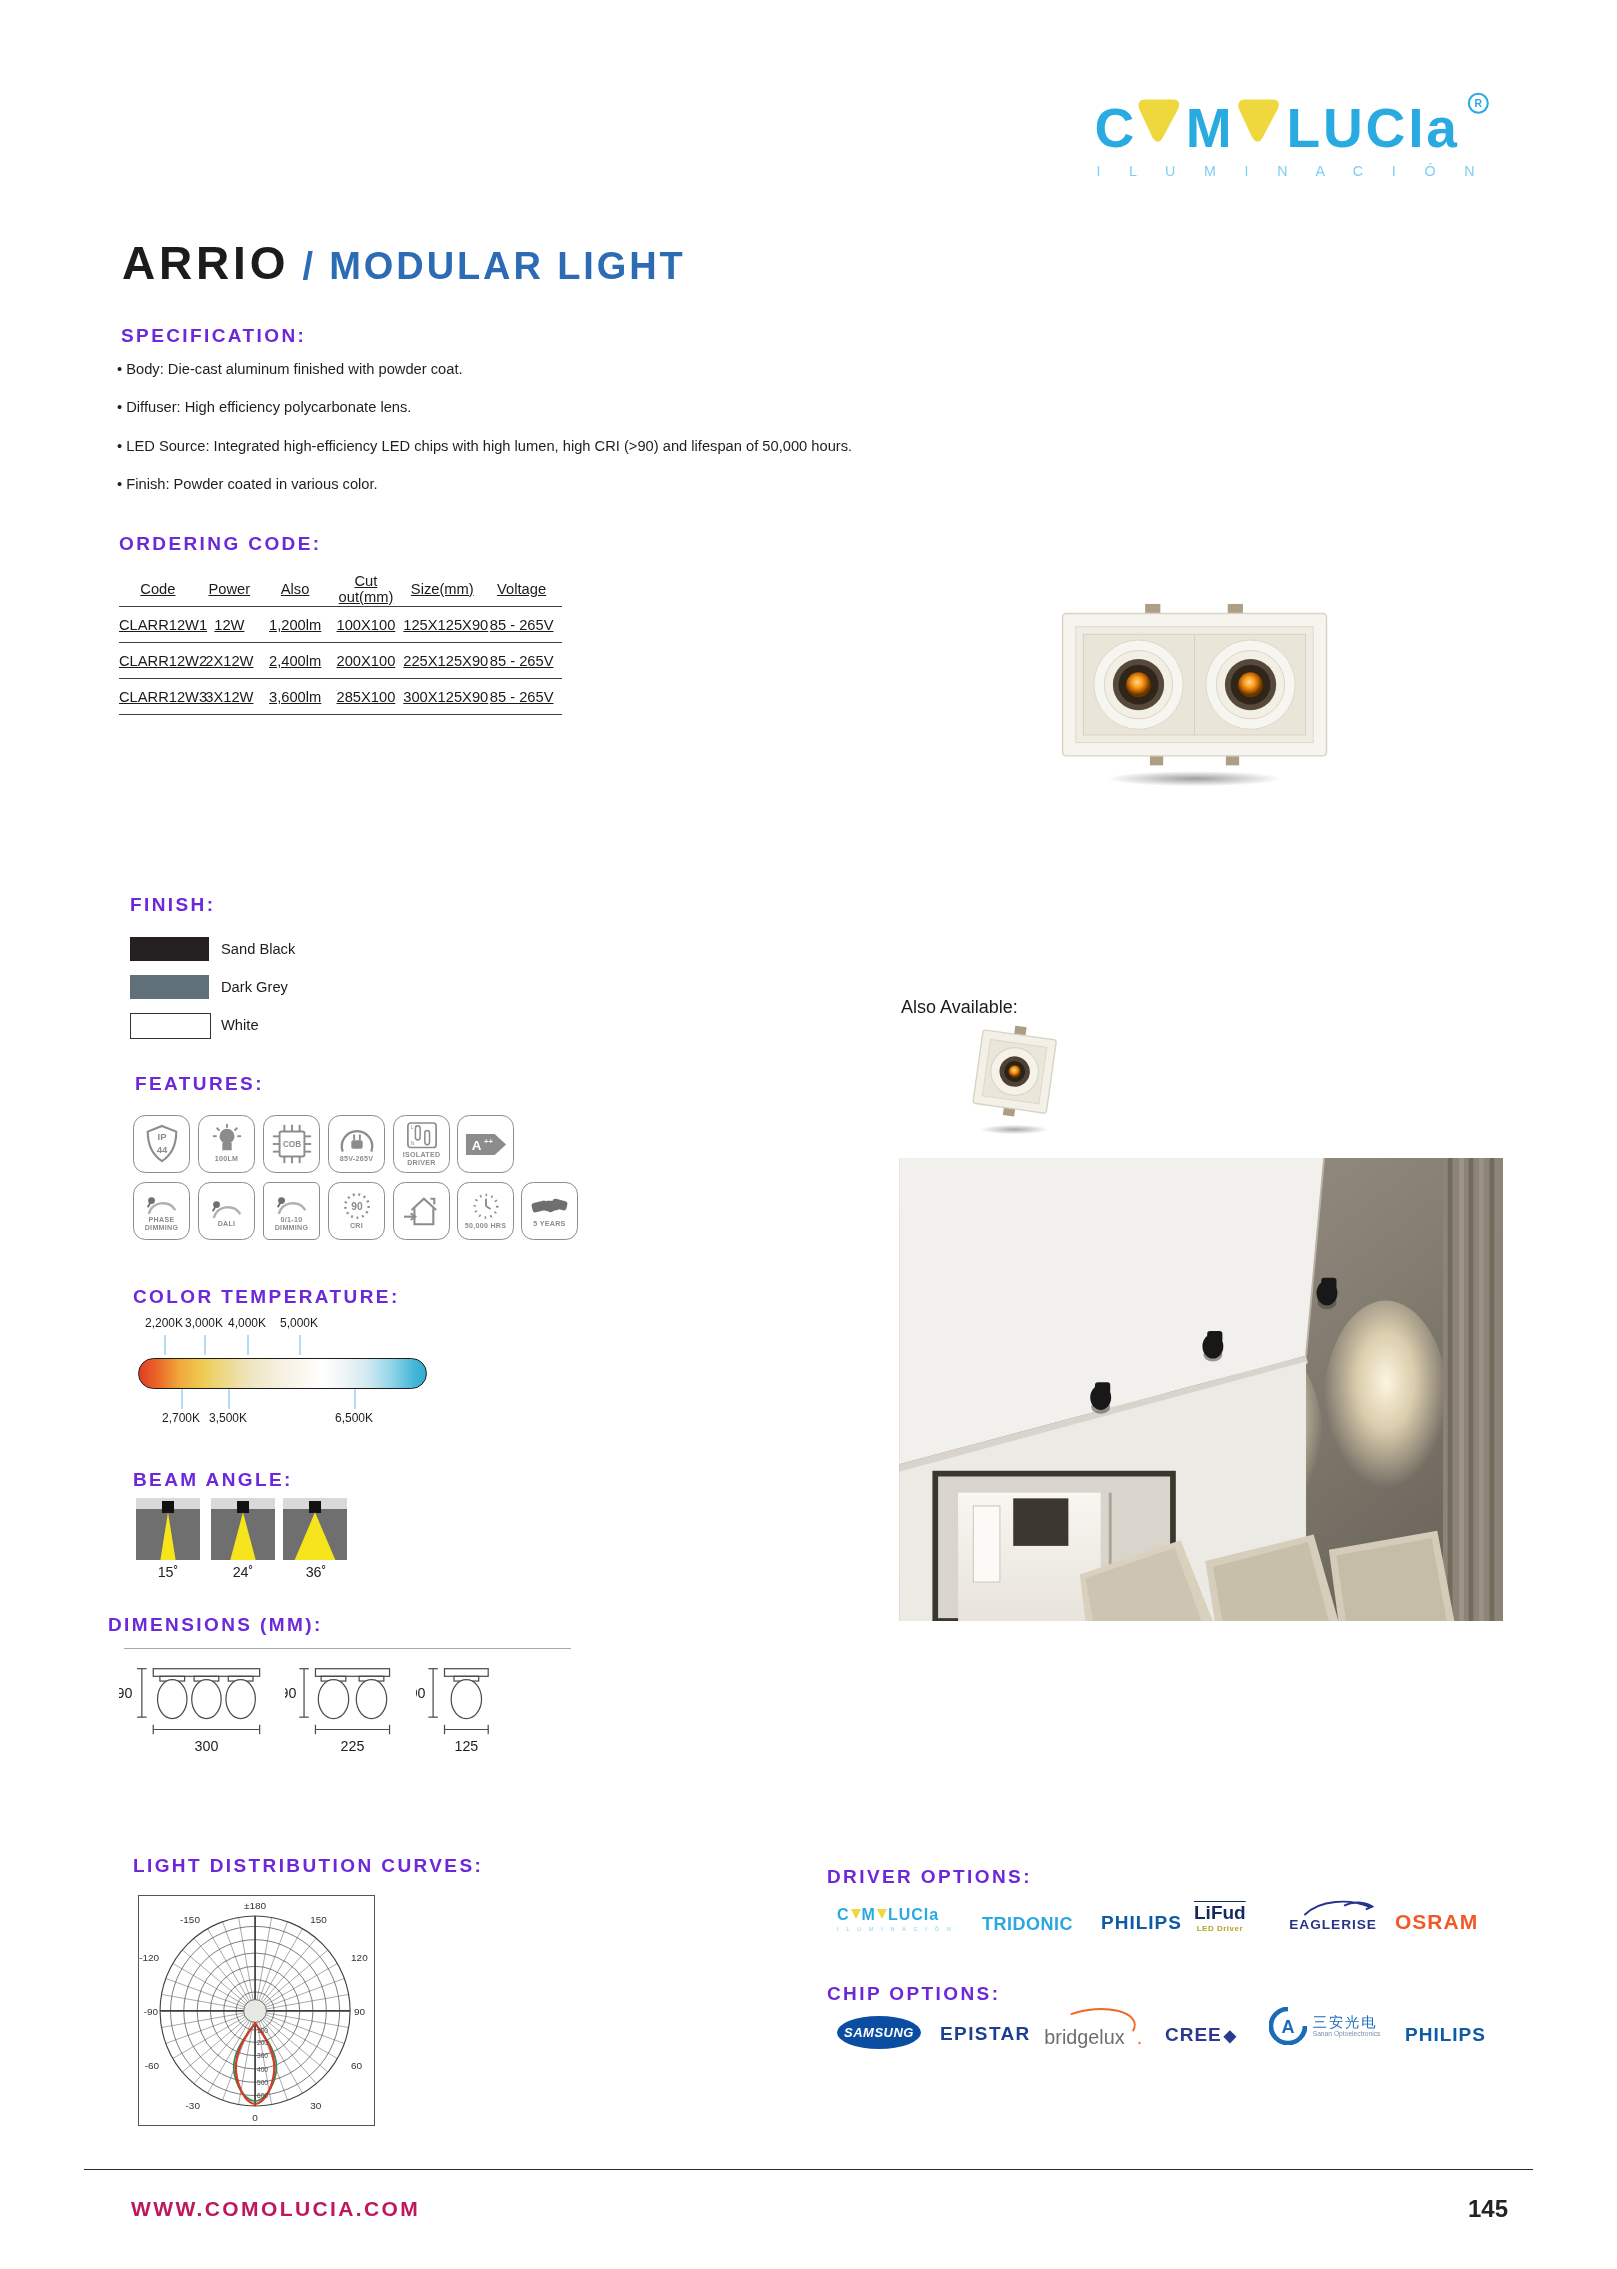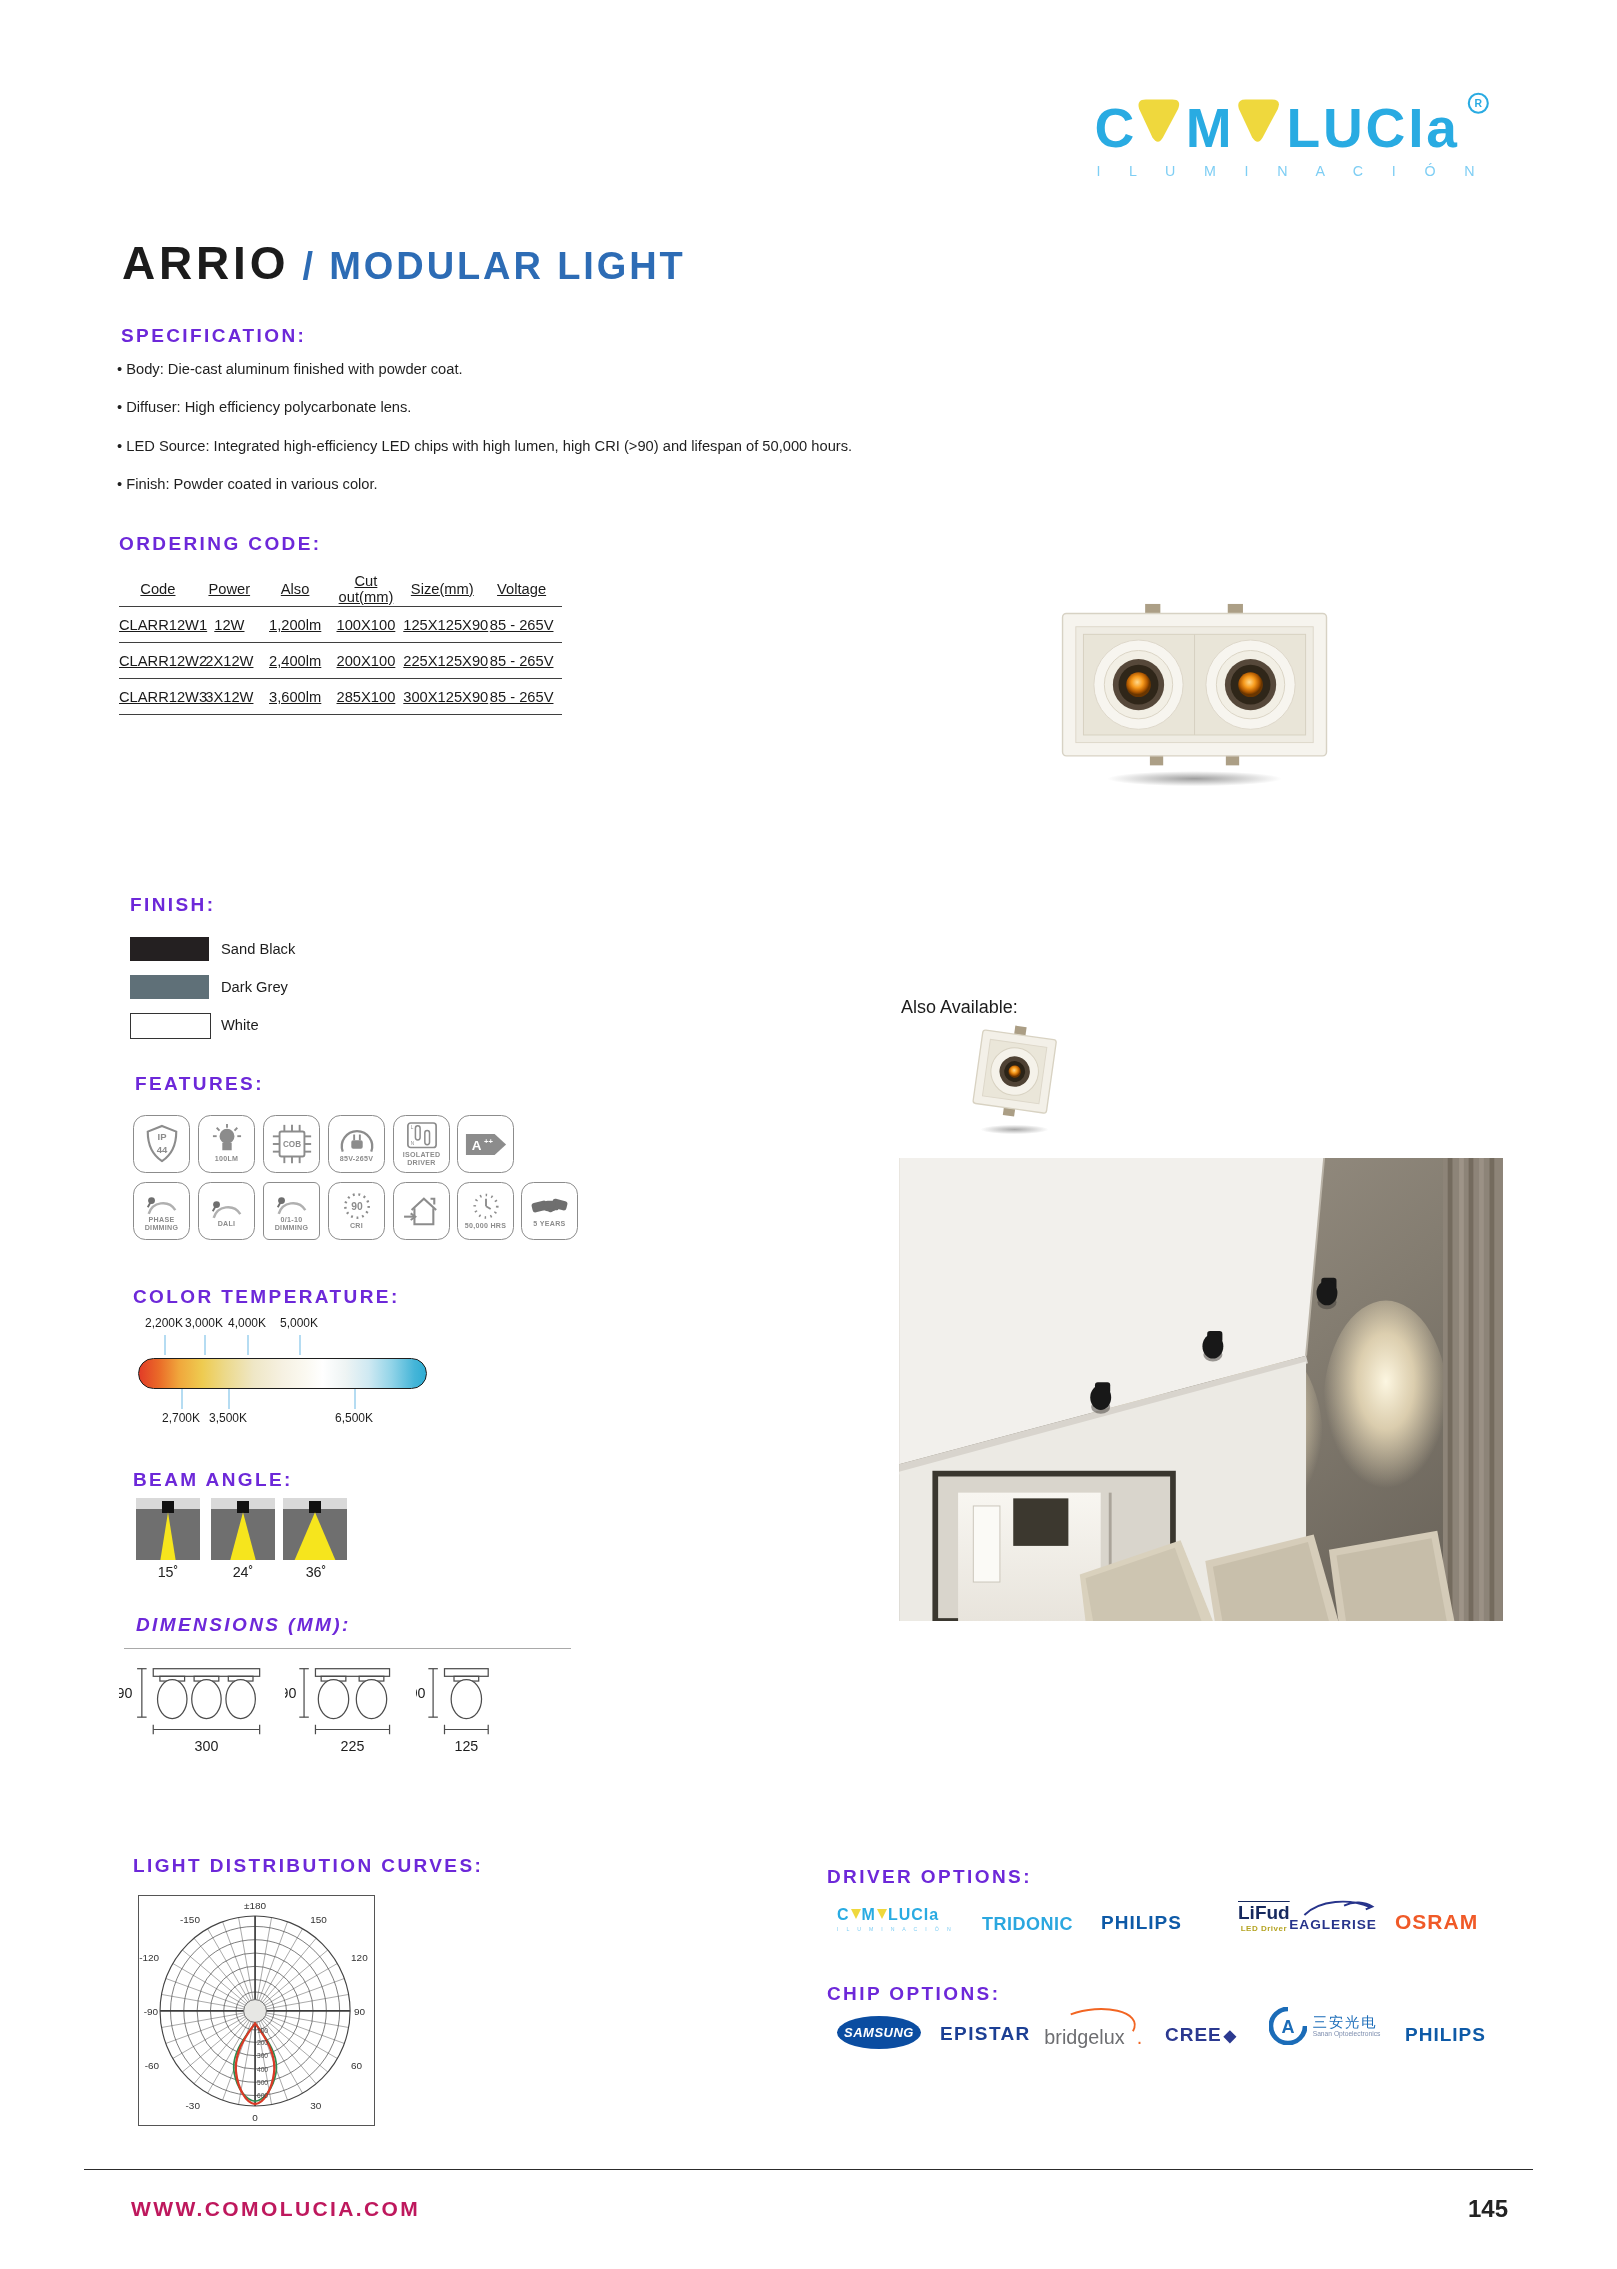--- a/index.html
+++ b/index.html
@@ -432,21 +432,21 @@
 </div>
 <div class="beam" style="left:283px;top:1498px;">
   <div class="strip"></div>
     <div class="fixture"></div>
   <div class="cone" style="clip-path:polygon(50% 0,18% 100%,82% 100%);"></div>
 </div>
 <div class="abs beamlab" style="left:168px;top:1564px;">15˚</div>
 <div class="abs beamlab" style="left:243px;top:1564px;">24˚</div>
 <div class="abs beamlab" style="left:316px;top:1564px;">36˚</div>
 
-<div class="abs sech" style="left:136px;top:1614px;font-style:italic;">DIMENSIONS (MM):</div>
+<div class="abs sech" style="left:108px;top:1614px;">DIMENSIONS (MM):</div>
 <div class="abs" style="left:124px;top:1648px;width:447px;border-top:1.9px solid #a9a9a9;"></div>
 
 <svg class="abs dimsvg" style="left:119px;top:1663px;" width="154" height="95" viewBox="0 0 162 100">
   <g stroke="#4c4c4c" stroke-width="1.3" fill="none">
     <line x1="24" y1="6" x2="24" y2="57"></line>
       <line x1="19" y1="6" x2="29" y2="6"></line>
       <line x1="19" y1="57" x2="29" y2="57"></line>
     <rect x="36" y="6" width="112" height="8" fill="#fff"></rect>
     <rect x="43" y="14" width="26" height="5"></rect>
       <rect x="79" y="14" width="26" height="5"></rect>
@@ -575,21 +575,21 @@
     <span>C</span>
       <span style="width:0;height:0;border-left:5.7px solid transparent;border-right:5.7px solid transparent;border-top:10.5px solid #efd83d;margin:2.9px 1px 0;"></span>
       <span>M</span>
       <span style="width:0;height:0;border-left:5.7px solid transparent;border-right:5.7px solid transparent;border-top:10.5px solid #efd83d;margin:2.9px 1px 0;"></span>
       <span>LUCIa</span>
   </div>
   <div style="font-size:5.2px;letter-spacing:3.3px;color:#7ecef4;margin-top:1.9px;">I L U M I N A C I Ó N</div>
 </div>
 <div class="abs tridonic" style="left:982px;top:1914px;">TRIDONIC</div>
 <div class="abs philips" style="left:1101px;top:1912px;">PHILIPS</div>
-<div class="abs" style="left:1238px;top:1902px;text-align:center;">
+<div class="abs" style="left:1194px;top:1902px;text-align:center;">
   <div class="lifud" style="text-decoration:overline;">LiFud</div>
   <div class="lifud-sub">LED Driver</div>
 </div>
 <div class="abs" style="left:1287px;top:1898px;">
   <svg width="99" height="34" viewBox="0 0 104 36">
     <path d="M18,18 C34,2 66,0 88,10 M60,8 C70,3 82,4 90,9 L83,12" fill="none" stroke="#27348b" stroke-width="2"></path>
     <text x="2" y="33" font-size="14.5" font-weight="bold" fill="#27348b" letter-spacing="1">EAGLERISE</text>
   </svg>
 </div>
 <div class="abs osram" style="left:1395px;top:1910px;">OSRAM</div>

